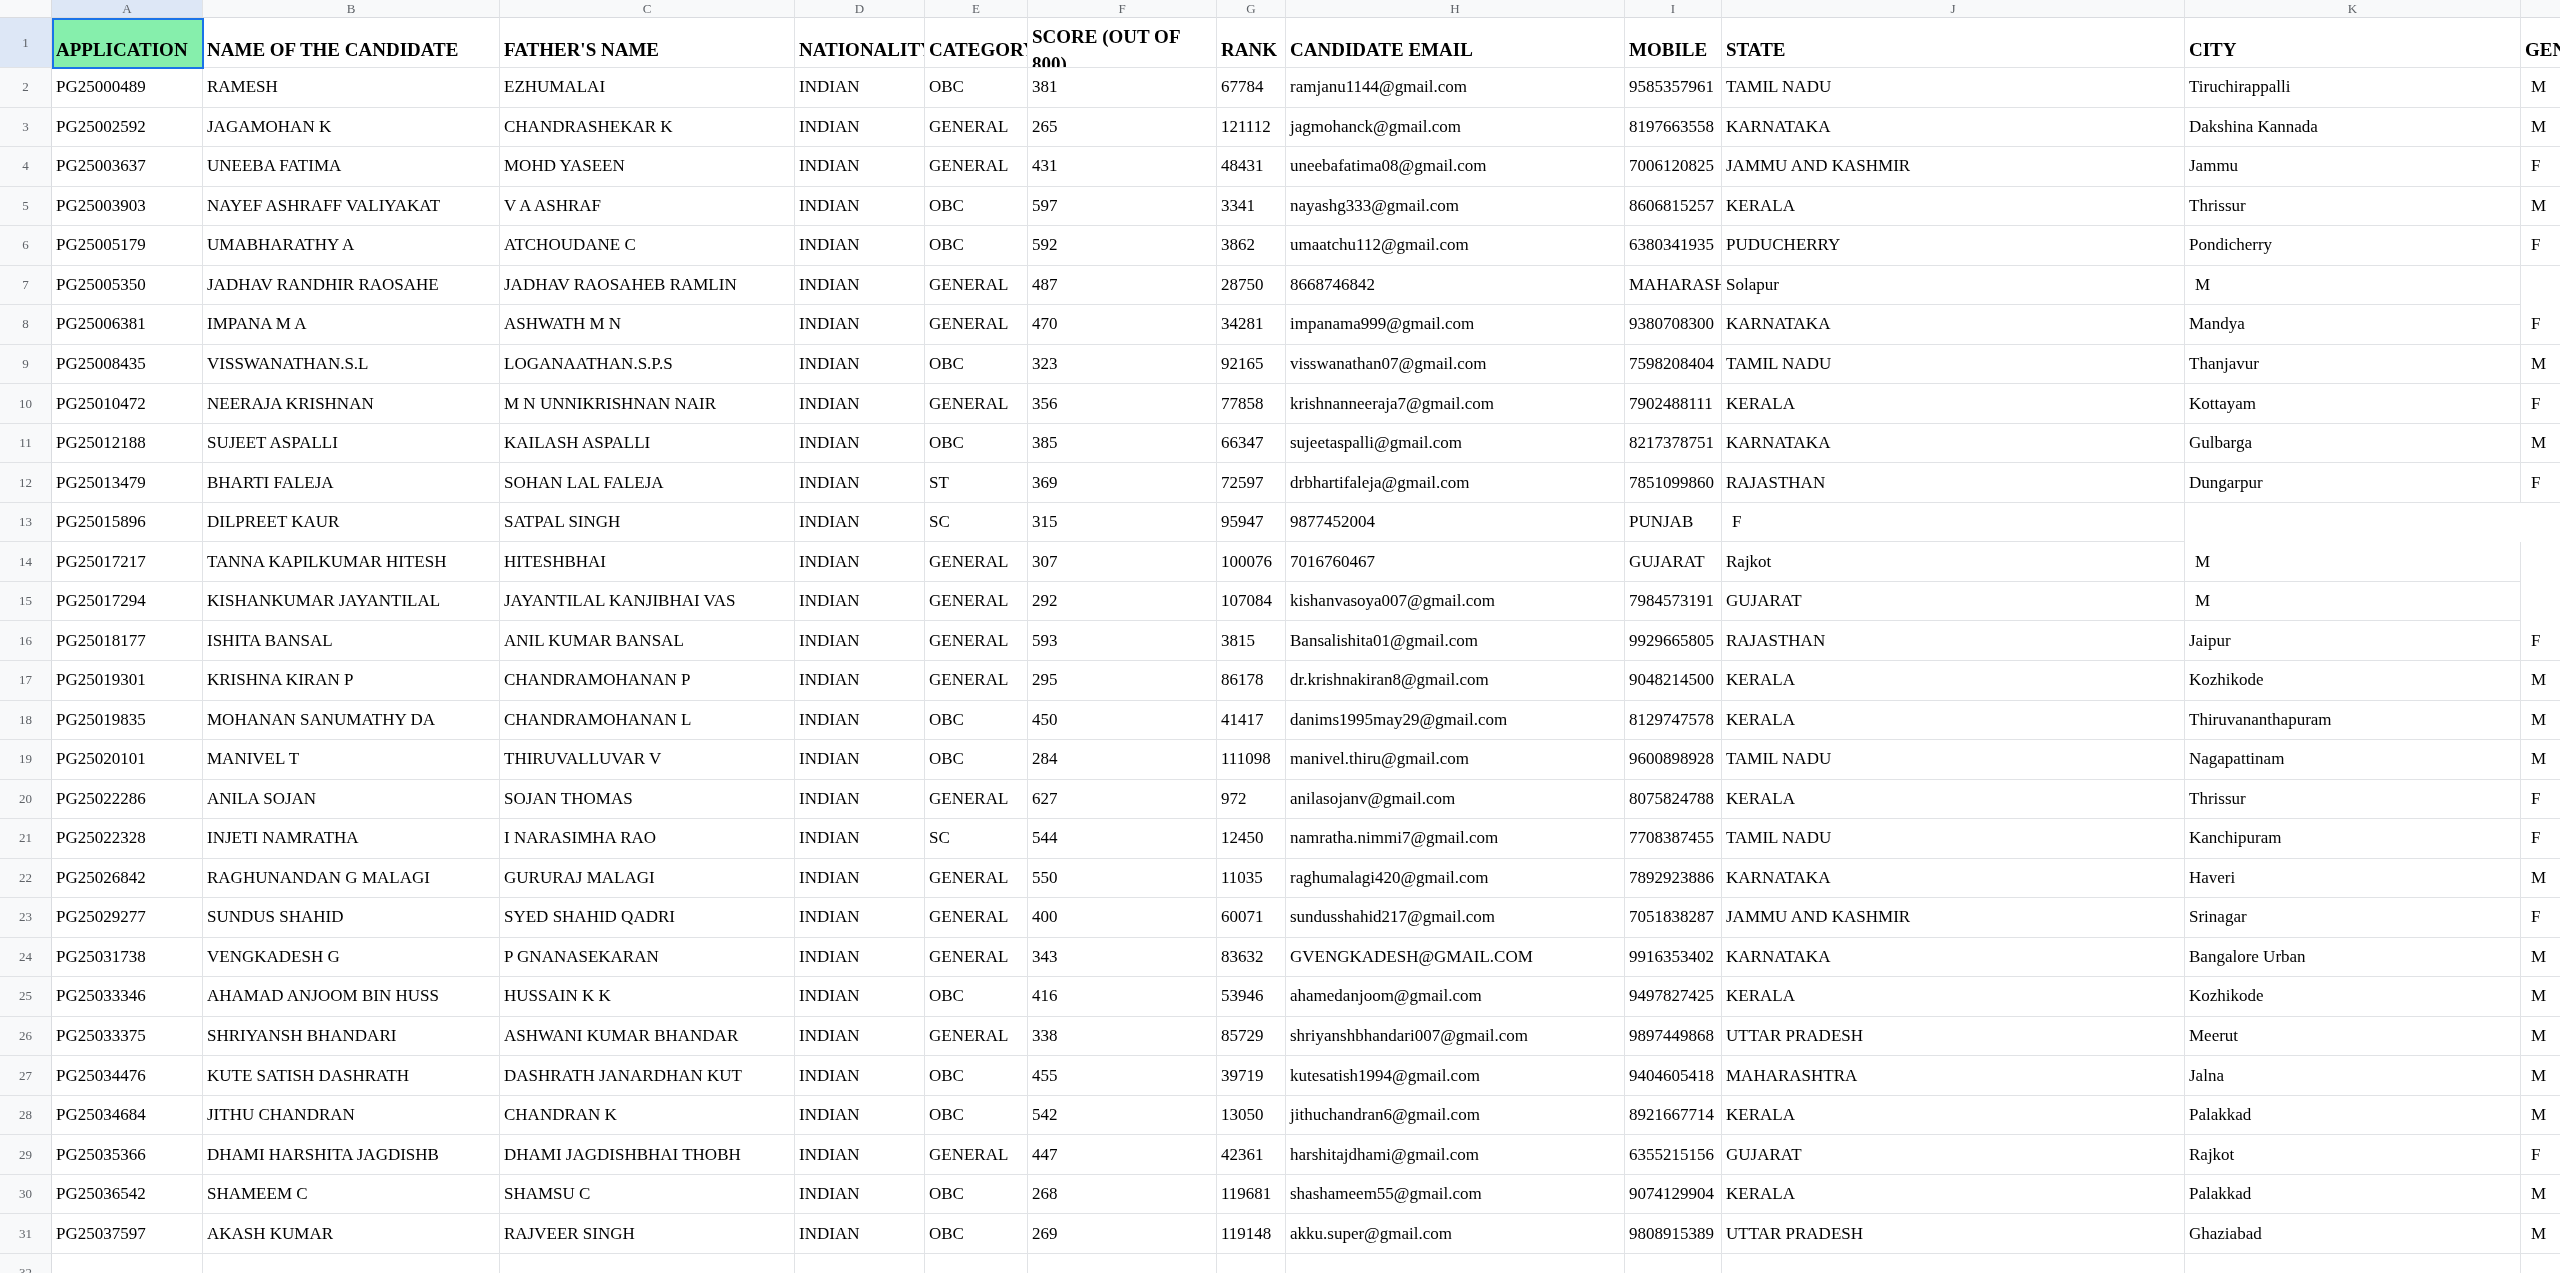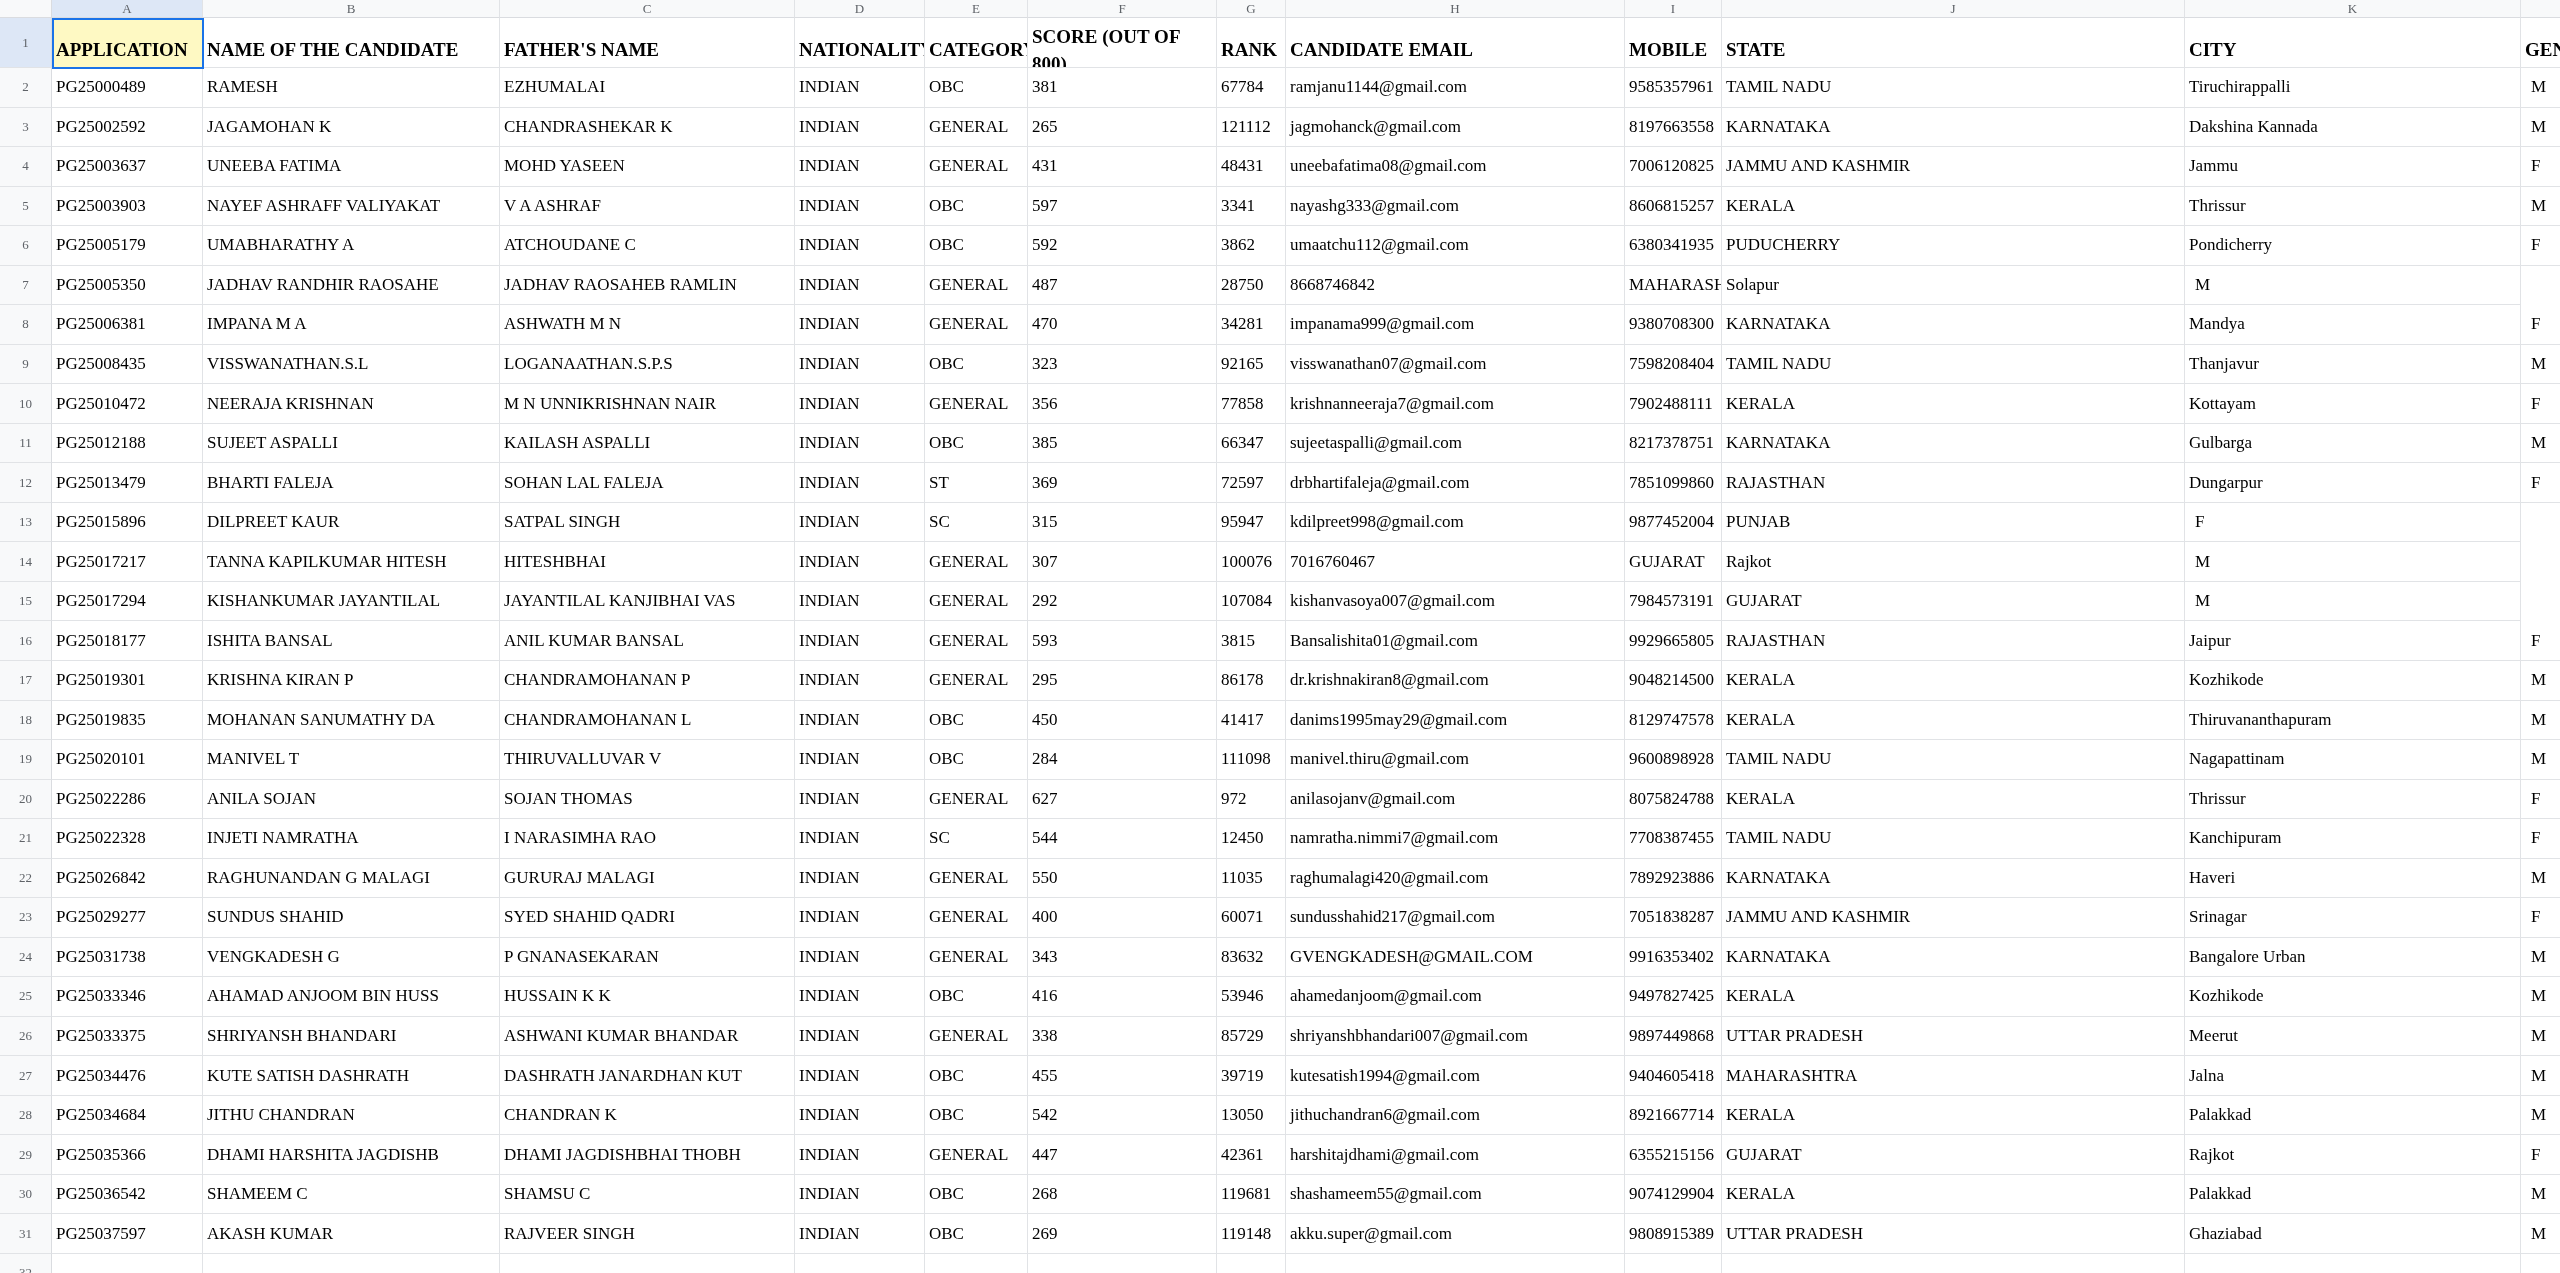--- a/index.html
+++ b/index.html
@@ -20,21 +20,21 @@
           box-sizing:border-box;display:flex;align-items:center;justify-content:center;
           font-size:13px;color:#5f6368;}
   .rownum.sel{background:#dde7f6;}
   .cell{background:#fff;border-right:1px solid #e1e3e6;border-bottom:1px solid #e1e3e6;
         box-sizing:border-box;display:flex;align-items:center;
         padding:0 2px 0 4px;font-size:17px;color:#000;
         white-space:nowrap;overflow:hidden;}
   .hdr-row .cell{font-weight:bold;font-size:19px;align-items:flex-end;padding-bottom:6px;}
   .hdr-row .cell.wrap{white-space:normal;align-items:flex-start;padding-top:5px;line-height:27px;
                       word-break:break-word;overflow:hidden;}
-  .hdr-row .cell.selcell{background:#fef9c3;}
+  .hdr-row .cell.selcell{background:#86efac;}
   .cell.gender{padding-left:10px;}
   
   #active-outline{position:absolute;left:52px;top:18px;width:152px;height:51px;
                   border:2px solid #1a73e8;box-sizing:border-box;pointer-events:none;z-index:5;}
 </style>
 </head>
 <body>
 
 <div id="app">
   <div class="grid-row letters">
@@ -234,21 +234,20 @@
       </div>
       <div class="grid-row data-row">
         <div class="rownum">13</div>
         <div class="cell">PG25015896</div>
         <div class="cell">DILPREET KAUR</div>
         <div class="cell">SATPAL SINGH</div>
         <div class="cell">INDIAN</div>
         <div class="cell">SC</div>
         <div class="cell">315</div>
         <div class="cell">95947</div>
-        <div class="cell">kdilpreet998@gmail.com</div>
         <div class="cell">9877452004</div>
         <div class="cell">PUNJAB</div>
         <div class="cell gender">F</div>
       </div>
       <div class="grid-row data-row">
         <div class="rownum">14</div>
         <div class="cell">PG25017217</div>
         <div class="cell">TANNA KAPILKUMAR HITESH</div>
         <div class="cell">HITESHBHAI</div>
         <div class="cell">INDIAN</div>

